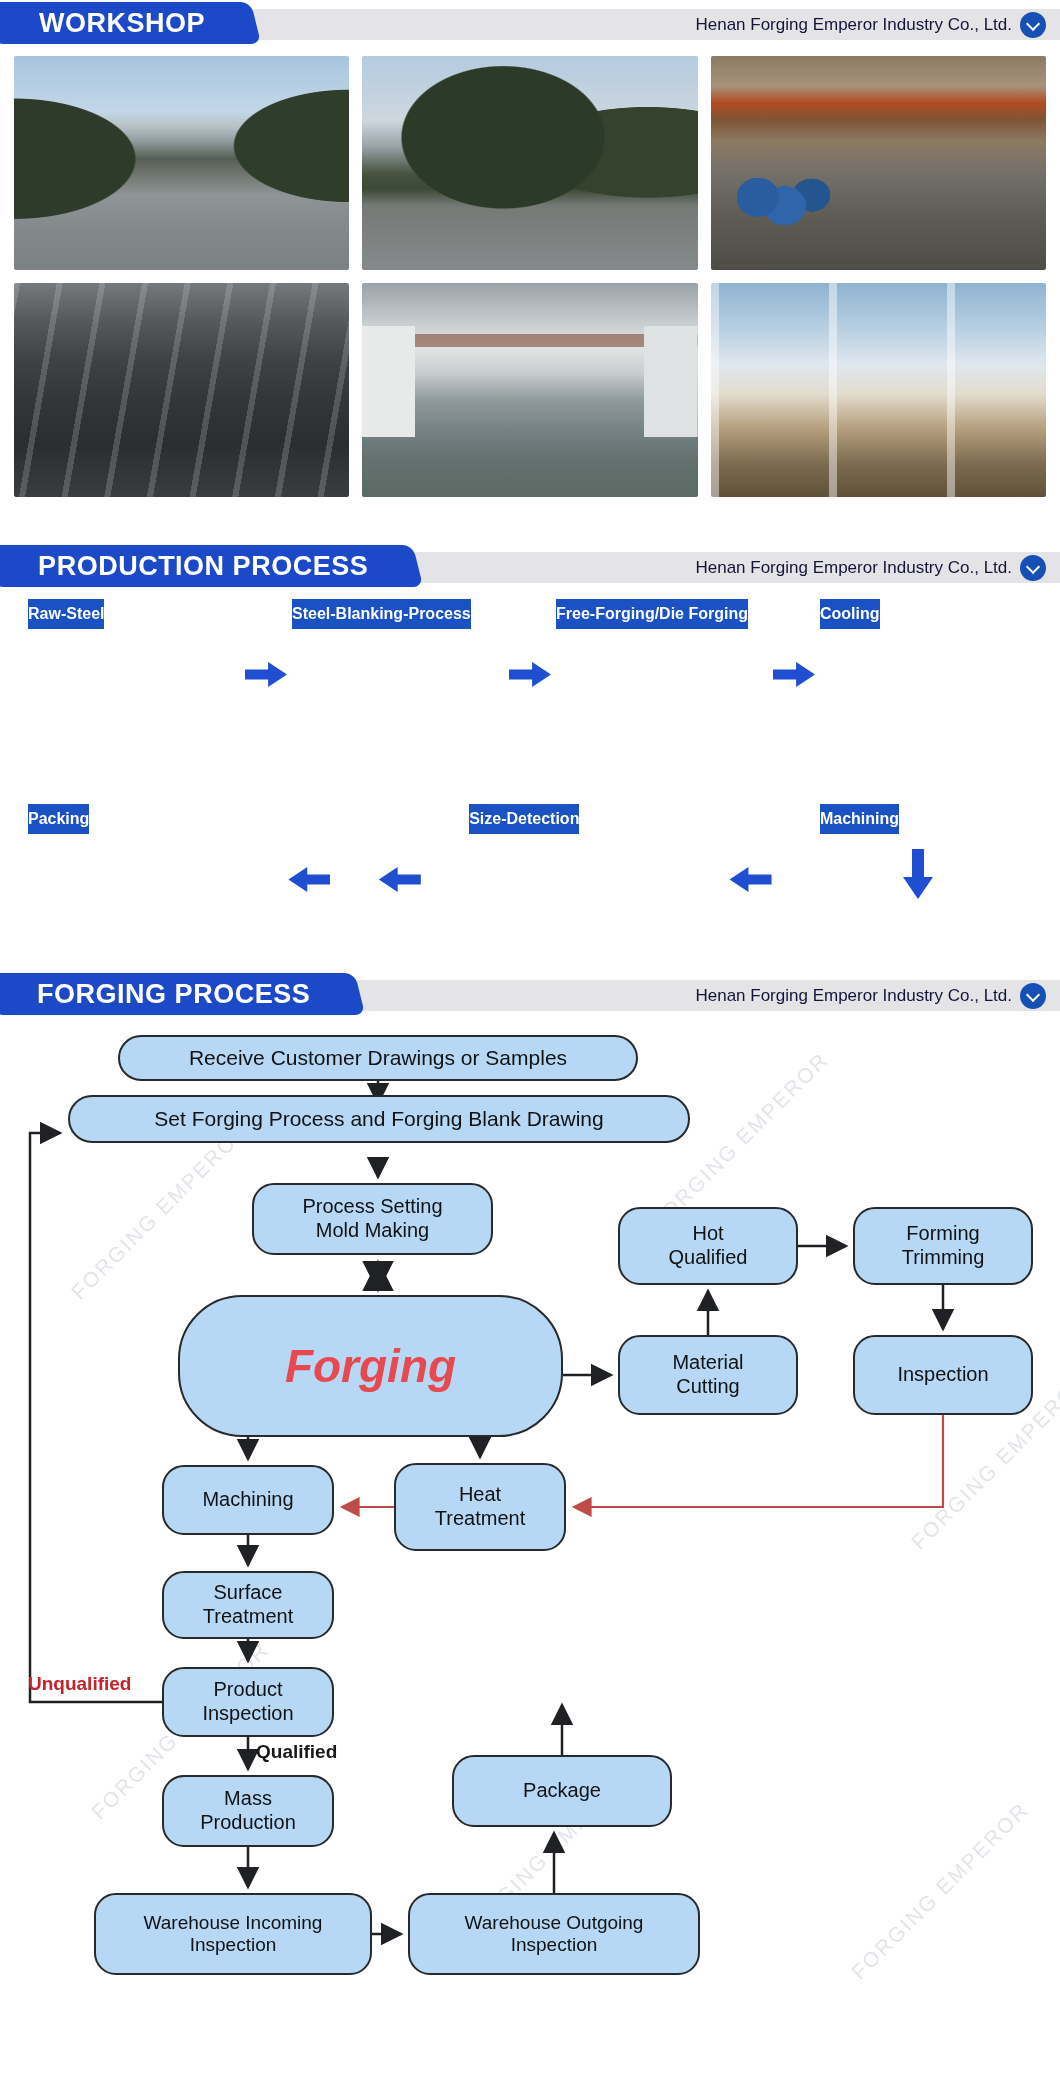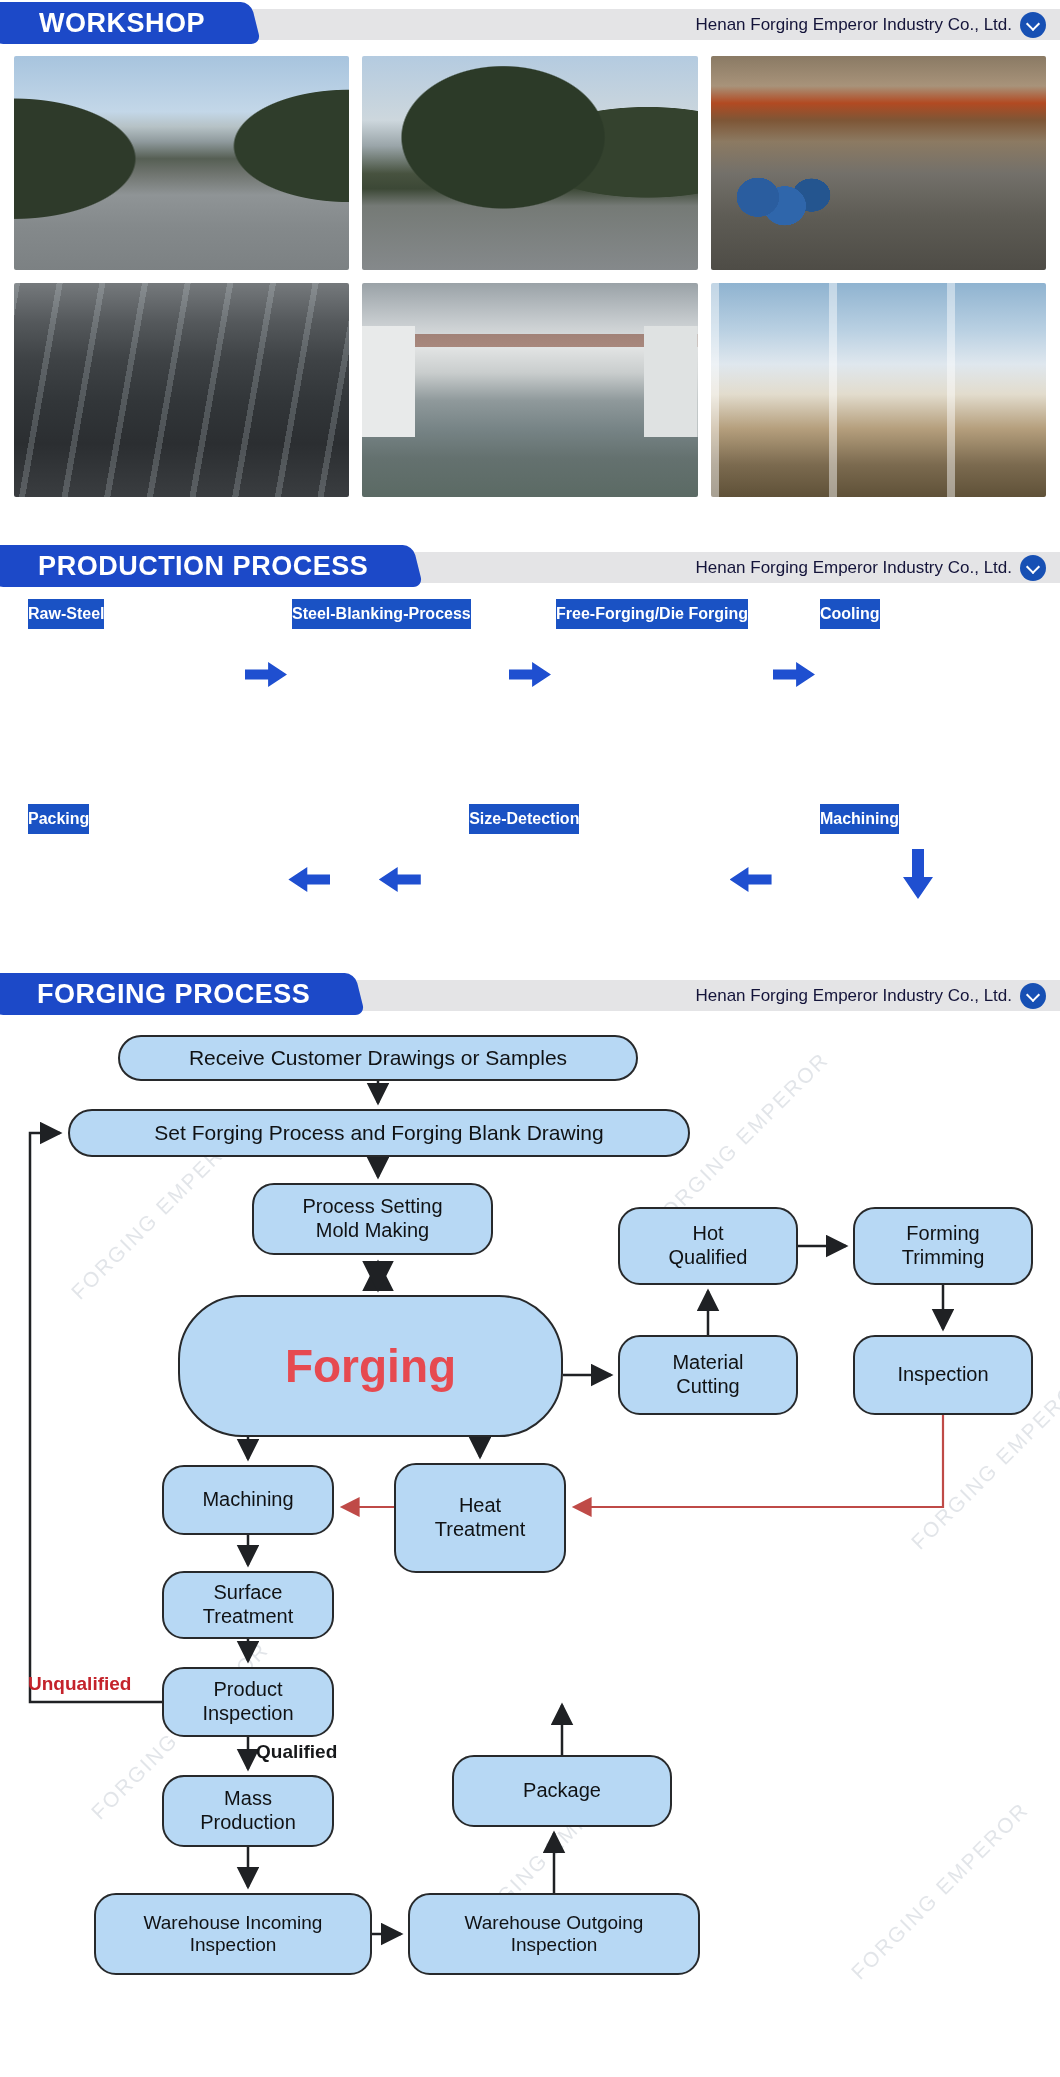--- a/index.html
+++ b/index.html
@@ -251,49 +251,49 @@
     </g>
     <g stroke="#bf4a47" stroke-width="2.2" fill="none">
       <polyline points="943,396 943,488 574,488" marker-end="url(#mr)"></polyline>
       <line x1="394" y1="488" x2="342" y2="488" marker-end="url(#mr)"></line>
     </g>
   </svg>
 
   <div class="fc-box pill fc-big" style="left:118px;top:16px;width:520px;height:46px;">
     <span>Receive Customer Drawings or Samples</span>
     </div>
-  <div class="fc-box pill fc-big" style="left:68px;top:90px;width:622px;height:48px;">
+  <div class="fc-box pill fc-big" style="left:68px;top:76px;width:622px;height:48px;">
     <span>Set Forging Process and Forging Blank Drawing</span>
     </div>
   <div class="fc-box rr" style="left:252px;top:164px;width:241px;height:72px;text-align:center;">
     <span>Process Setting
 Mold Making</span>
     </div>
-  <div class="fc-box fc-forging" style="left:178px;top:276px;width:385px;height:142px;border-radius:64px;">
+  <div class="fc-box fc-forging" style="left:178px;top:276px;width:385px;height:142px;border-radius:64px;font-style:italic;">
     <span>Forging</span>
     </div>
   <div class="fc-box rr" style="left:618px;top:188px;width:180px;height:78px;">
     <span>Hot
 Qualified</span>
     </div>
   <div class="fc-box rr" style="left:853px;top:188px;width:180px;height:78px;">
     <span>Forming
 Trimming</span>
     </div>
   <div class="fc-box rr" style="left:618px;top:316px;width:180px;height:80px;">
     <span>Material
 Cutting</span>
     </div>
   <div class="fc-box rr" style="left:853px;top:316px;width:180px;height:80px;">
     <span>Inspection</span>
     </div>
   <div class="fc-box rr" style="left:162px;top:446px;width:172px;height:70px;">
     <span>Machining</span>
     </div>
-  <div class="fc-box rr" style="left:394px;top:444px;width:172px;height:110px;">
+  <div class="fc-box rr" style="left:394px;top:444px;width:172px;height:88px;">
     <span>Heat
 Treatment</span>
     </div>
   <div class="fc-box rr" style="left:162px;top:552px;width:172px;height:68px;">
     <span>Surface
 Treatment</span>
     </div>
   <div class="fc-box rr" style="left:162px;top:648px;width:172px;height:70px;">
     <span>Product
 Inspection</span>

